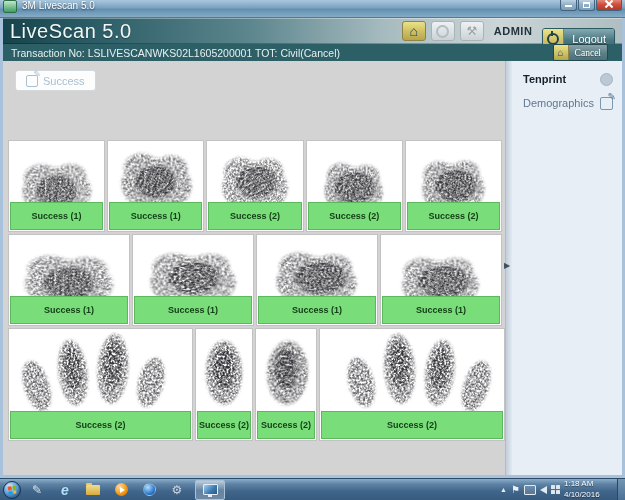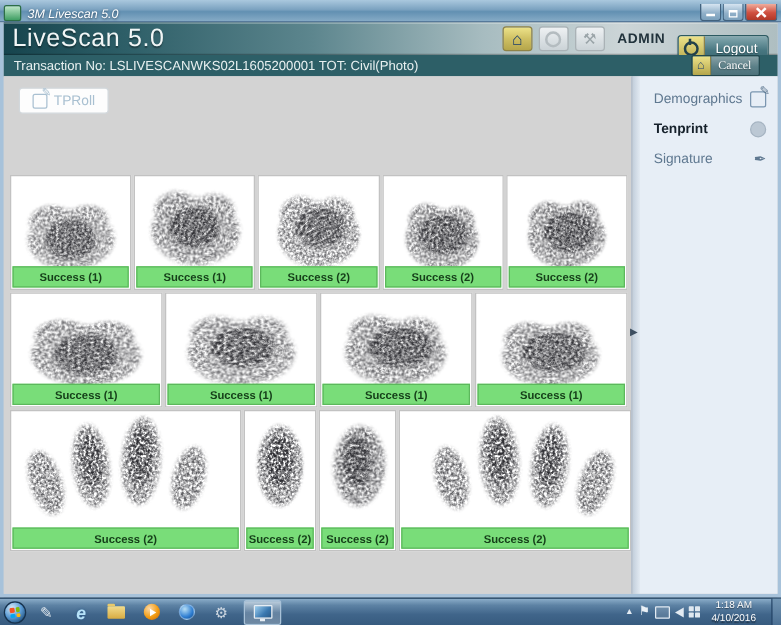--- a/index.html
+++ b/index.html
@@ -2,22 +2,22 @@
 <html><head>
 <meta charset="utf-8">
 <style>
   html,body{margin:0;padding:0;}
   body{width:625px;height:500px;position:relative;overflow:hidden;
        font-family:"Liberation Sans",sans-serif;background:#4a6d8c;
        -webkit-font-smoothing:antialiased;}
   
   .titlebar{position:absolute;top:0;left:0;right:0;height:18px;
     background:linear-gradient(#aac8de,#7ba2c0 45%,#6290b2 55%,#86abc6);
-    display:flex;align-items:flex-end;padding:0 3px;box-sizing:border-box;
-    border-bottom:1px solid #55789a;font-style:italic;}
+    display:flex;align-items:flex-start;padding:0 3px;box-sizing:border-box;
+    border-bottom:1px solid #55789a;}
   .app-ico{width:12px;height:11px;border-radius:2px;
     background:linear-gradient(#bfe8c9,#3f9e63);border:1px solid #2d6e46;}
   .title-text{font-size:10px;color:#fff;text-shadow:0 1px 2px rgba(20,40,60,.8);margin-left:5px;}
   .win-controls{margin-left:auto;display:flex;margin-top:-3px;}
   .win-btn{width:17px;height:14px;border:1px solid #42627e;border-top:none;
     border-radius:0 0 3px 3px;background:linear-gradient(#d8e6f2,#8fafc8 60%,#7ba0bc);
     display:flex;align-items:flex-end;justify-content:center;margin-left:1px;box-sizing:border-box;}
   .win-btn.close{width:26px;background:linear-gradient(#f0b0a0,#d05040 55%,#b03828);}
   .glyph-min{width:7px;height:2px;background:#fff;margin-bottom:3px;}
   .glyph-max{width:7px;height:6px;border:1px solid #fff;border-top-width:2px;margin-bottom:2px;box-sizing:border-box;}
@@ -74,21 +74,21 @@
   .fp-row{display:flex;gap:2px;margin-bottom:2px;}
   .fp-row.last{margin-top:2px;}
   .fp-tile{background:#fff;border:1px solid #c2c2c2;position:relative;box-sizing:border-box;cursor:pointer;}
   .fp-row.r12 .fp-tile{flex:1;height:92px;}
   .fp-tile.w-slap{flex:0 0 185px;height:113px;}
   .fp-tile.w-slap2{flex:0 0 186px;height:113px;}
   .fp-tile.w-thumb{flex:0 0 58px;height:113px;}
   .fp-tile.w-thumb2{flex:0 0 62px;height:113px;}
   .fp-img{position:absolute;left:1px;right:1px;top:1px;bottom:15px;}
   .fp-img svg{width:100%;height:100%;display:block;}
-  .fp-label{position:absolute;left:1px;right:1px;bottom:1px;height:17px;
+  .fp-label{position:absolute;left:1px;right:1px;bottom:1px;height:28px;
     background:#79dd79;border:1px solid #5cb85c;box-sizing:border-box;
     color:#16401a;font-size:9px;font-weight:bold;
     display:flex;align-items:center;justify-content:center;}
   
   .splitter{position:absolute;top:43px;bottom:0;right:110px;width:6px;
     background:linear-gradient(90deg,#c2cedb,#e2eaf2);border-left:1px solid #aebccb;}
   .splitter-arrow{position:absolute;top:50%;left:-2px;margin-top:-6px;font-size:8px;
     color:#3c4e60;cursor:pointer;line-height:1;}
   .sidebar{position:absolute;top:43px;bottom:0;right:0;width:110px;background:#e7eef6;
     padding-top:6px;box-sizing:border-box;}
@@ -140,21 +140,21 @@
     background:linear-gradient(135deg,#9fd0f0,#3a78b0 60%,#2a5a88);position:relative;}
   .ico-monitor::after{content:"";position:absolute;left:4px;bottom:-3px;width:4px;height:2px;background:#e6edf4;}
   .tray{margin-left:auto;display:flex;align-items:center;gap:4px;}
   .tray-caret{font-size:7px;color:#e2eaf2;}
   .tray-flag{font-size:10px;color:#eaf0f6;line-height:1;}
   .tray-net{width:10px;height:8px;border:1px solid #e2eaf2;border-radius:1px;background:rgba(255,255,255,.15);}
   .tray-vol{width:0;height:0;border-right:7px solid #e2eaf2;border-top:4px solid transparent;
     border-bottom:4px solid transparent;}
   .tray-win{width:9px;height:9px;display:grid;grid-template-columns:1fr 1fr;gap:1px;}
   .tray-win span{background:#dfe8f0;border-radius:.5px;}
-  .clock{width:46px;text-align:center;color:#fff;font-size:8px;line-height:1.3;
+  .clock{width:46px;color:#fff;font-size:8px;line-height:1.3;
     text-shadow:0 1px 1px rgba(0,0,0,.5);cursor:pointer;}
   .show-desktop{width:7px;height:22px;margin-left:3px;border-left:1px solid #27476a;
     background:linear-gradient(#7396b4,#4a6e92);cursor:pointer;}
   .svgdefs{position:absolute;width:0;height:0;}
 </style>
 </head>
 <body>
 
 <svg class="svgdefs" aria-hidden="true">
   <defs>
@@ -225,33 +225,33 @@
       <span class="logout-btn">
         <span class="seg-gold">
             <span class="power-icon"></span>
           </span>
         <span class="seg-text">Logout</span>
       </span>
     </span>
   </div>
 
   <div class="transaction-bar">
-    <span class="transaction-text">Transaction No: LSLIVESCANWKS02L1605200001 TOT: Civil(Photo)</span>
+    <span class="transaction-text">Transaction No: LSLIVESCANWKS02L1605200001 TOT: Civil(Cancel)</span>
     <span class="cancel-btn">
       <span class="seg-gold">
           <span class="home-glyph">⌂</span>
         </span>
       <span class="seg-text">Cancel</span>
     </span>
   </div>
 
   <div class="content">
     <div class="modify-btn">
       <span class="editbox-icon"></span>
-      <span>TPRoll</span>
+      <span>Success</span>
     </div>
 
     <div class="fp-grid">
 
       <div class="fp-row r12">
         <div class="fp-tile">
           <div class="fp-img">
               <svg viewBox="0 0 100 78" preserveAspectRatio="none">
                 <use href="#roll-shape" filter="url(#fpn)" opacity="0.6" transform="rotate(-2 50 45) scale(1 0.95) translate(0 8)"></use>
                 <use href="#roll-core" filter="url(#fpn)" opacity="0.8" transform="translate(0 10)"></use>
@@ -377,35 +377,31 @@
         </div>
       </div>
     </div>
   </div>
 
   <div class="splitter">
     <span class="splitter-arrow">▶</span>
   </div>
 
   <div class="sidebar">
+    <div class="side-item active">
+      <span>Tenprint</span>
+      <span class="side-icon">
+          <span class="icon-fp-circle"></span>
+        </span>
+    </div>
     <div class="side-item">
       <span>Demographics</span>
       <span class="side-icon">
           <span class="icon-editsq"></span>
         </span>
-    </div>
-    <div class="side-item active">
-      <span>Tenprint</span>
-      <span class="side-icon">
-          <span class="icon-fp-circle"></span>
-        </span>
-    </div>
-    <div class="side-item">
-      <span>Signature</span>
-      <span class="side-icon icon-pen">✒</span>
     </div>
   </div>
 </div>
 
 <div class="taskbar">
   <span class="start-orb">
     <span class="orb-flag">
       <span style="background:#f35325"></span>
         <span style="background:#81bc06"></span>
       <span style="background:#05a6f0"></span>

